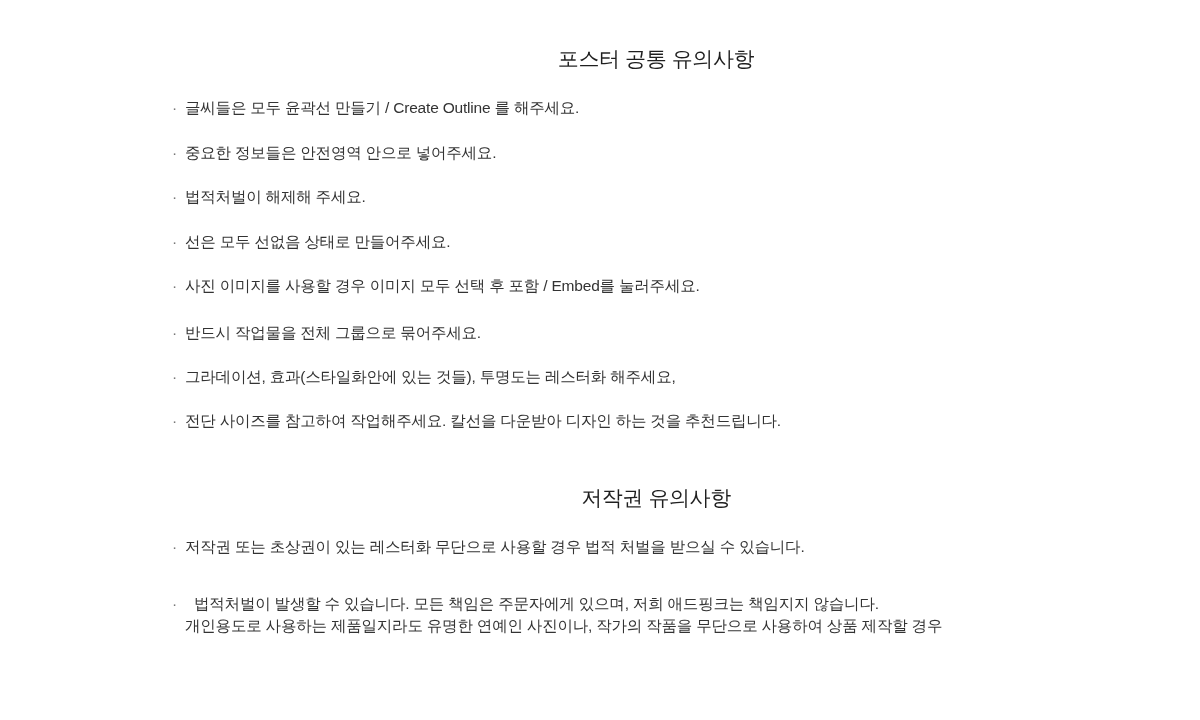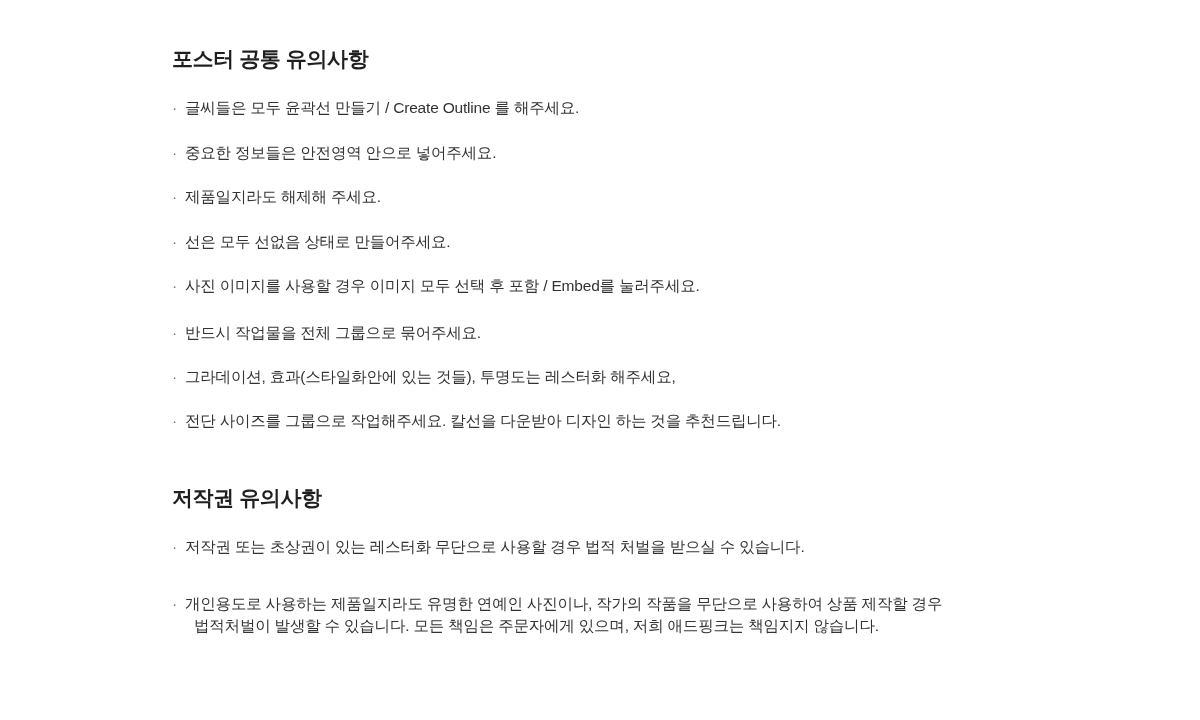--- a/index.html
+++ b/index.html
@@ -19,25 +19,26 @@
     width: 1200px;
     height: 720px;
     box-sizing: border-box;
     padding: 46px 60px 0 172px;
   }
   .section {
     margin: 0;
   }
   .section-title {
     font-size: 21px;
-    font-weight: bold;
+    font-weight: normal;
     color: #1f1f1f;
     letter-spacing: -0.4px;
     margin: 0 0 26px 0;
     line-height: 1.2;
+    text-align: center;
   }
   .section + .section .section-title {
     margin-top: 16px;
   }
   .notes {
     list-style: none;
     margin: 0;
     padding: 0;
   }
   .note {
@@ -90,21 +91,21 @@
         <span class="line">글씨들은 모두 윤곽선 만들기 / Create Outline 를 해주세요.</span>
       </li>
 
       <li class="note">
         <span class="bullet">·</span>
         <span class="line">중요한 정보들은 안전영역 안으로 넣어주세요.</span>
       </li>
 
       <li class="note">
         <span class="bullet">·</span>
-        <span class="line">제품일지라도 해제해 주세요.</span>
+        <span class="line">법적처벌이 해제해 주세요.</span>
       </li>
 
       <li class="note">
         <span class="bullet">·</span>
         <span class="line">선은 모두 선없음 상태로 만들어주세요.</span>
       </li>
 
       <li class="note multi">
         <span class="bullet">·</span>
         <span class="line">사진 이미지를 사용할 경우 이미지 모두 선택 후 포함 / Embed를 눌러주세요.</span>
@@ -115,37 +116,37 @@
         <span class="line">반드시 작업물을 전체 그룹으로 묶어주세요.</span>
       </li>
 
       <li class="note">
         <span class="bullet">·</span>
         <span class="line">그라데이션, 효과(스타일화안에 있는 것들), 투명도는 레스터화 해주세요,</span>
       </li>
 
       <li class="note">
         <span class="bullet">·</span>
-        <span class="line">전단 사이즈를 그룹으로 작업해주세요. 칼선을 다운받아 디자인 하는 것을 추천드립니다.</span>
+        <span class="line">전단 사이즈를 참고하여 작업해주세요. 칼선을 다운받아 디자인 하는 것을 추천드립니다.</span>
       </li>
 
     </ul>
   </section>
 
   <section class="section section-copyright">
     <h2 class="section-title">저작권 유의사항</h2>
     <ul class="notes">
 
       <li class="note">
         <span class="bullet">·</span>
         <span class="line">저작권 또는 초상권이 있는 레스터화 무단으로 사용할 경우 법적 처벌을 받으실 수 있습니다.</span>
       </li>
 
       <li class="note multi">
         <span class="bullet">·</span>
+        <span class="line indented">법적처벌이 발생할 수 있습니다. 모든 책임은 주문자에게 있으며, 저희 애드핑크는 책임지지 않습니다.</span>
         <span class="line">개인용도로 사용하는 제품일지라도 유명한 연예인 사진이나, 작가의 작품을 무단으로 사용하여 상품 제작할 경우</span>
-        <span class="line indented">법적처벌이 발생할 수 있습니다. 모든 책임은 주문자에게 있으며, 저희 애드핑크는 책임지지 않습니다.</span>
       </li>
 
     </ul>
   </section>
 
 </div>
 
 </body></html>

